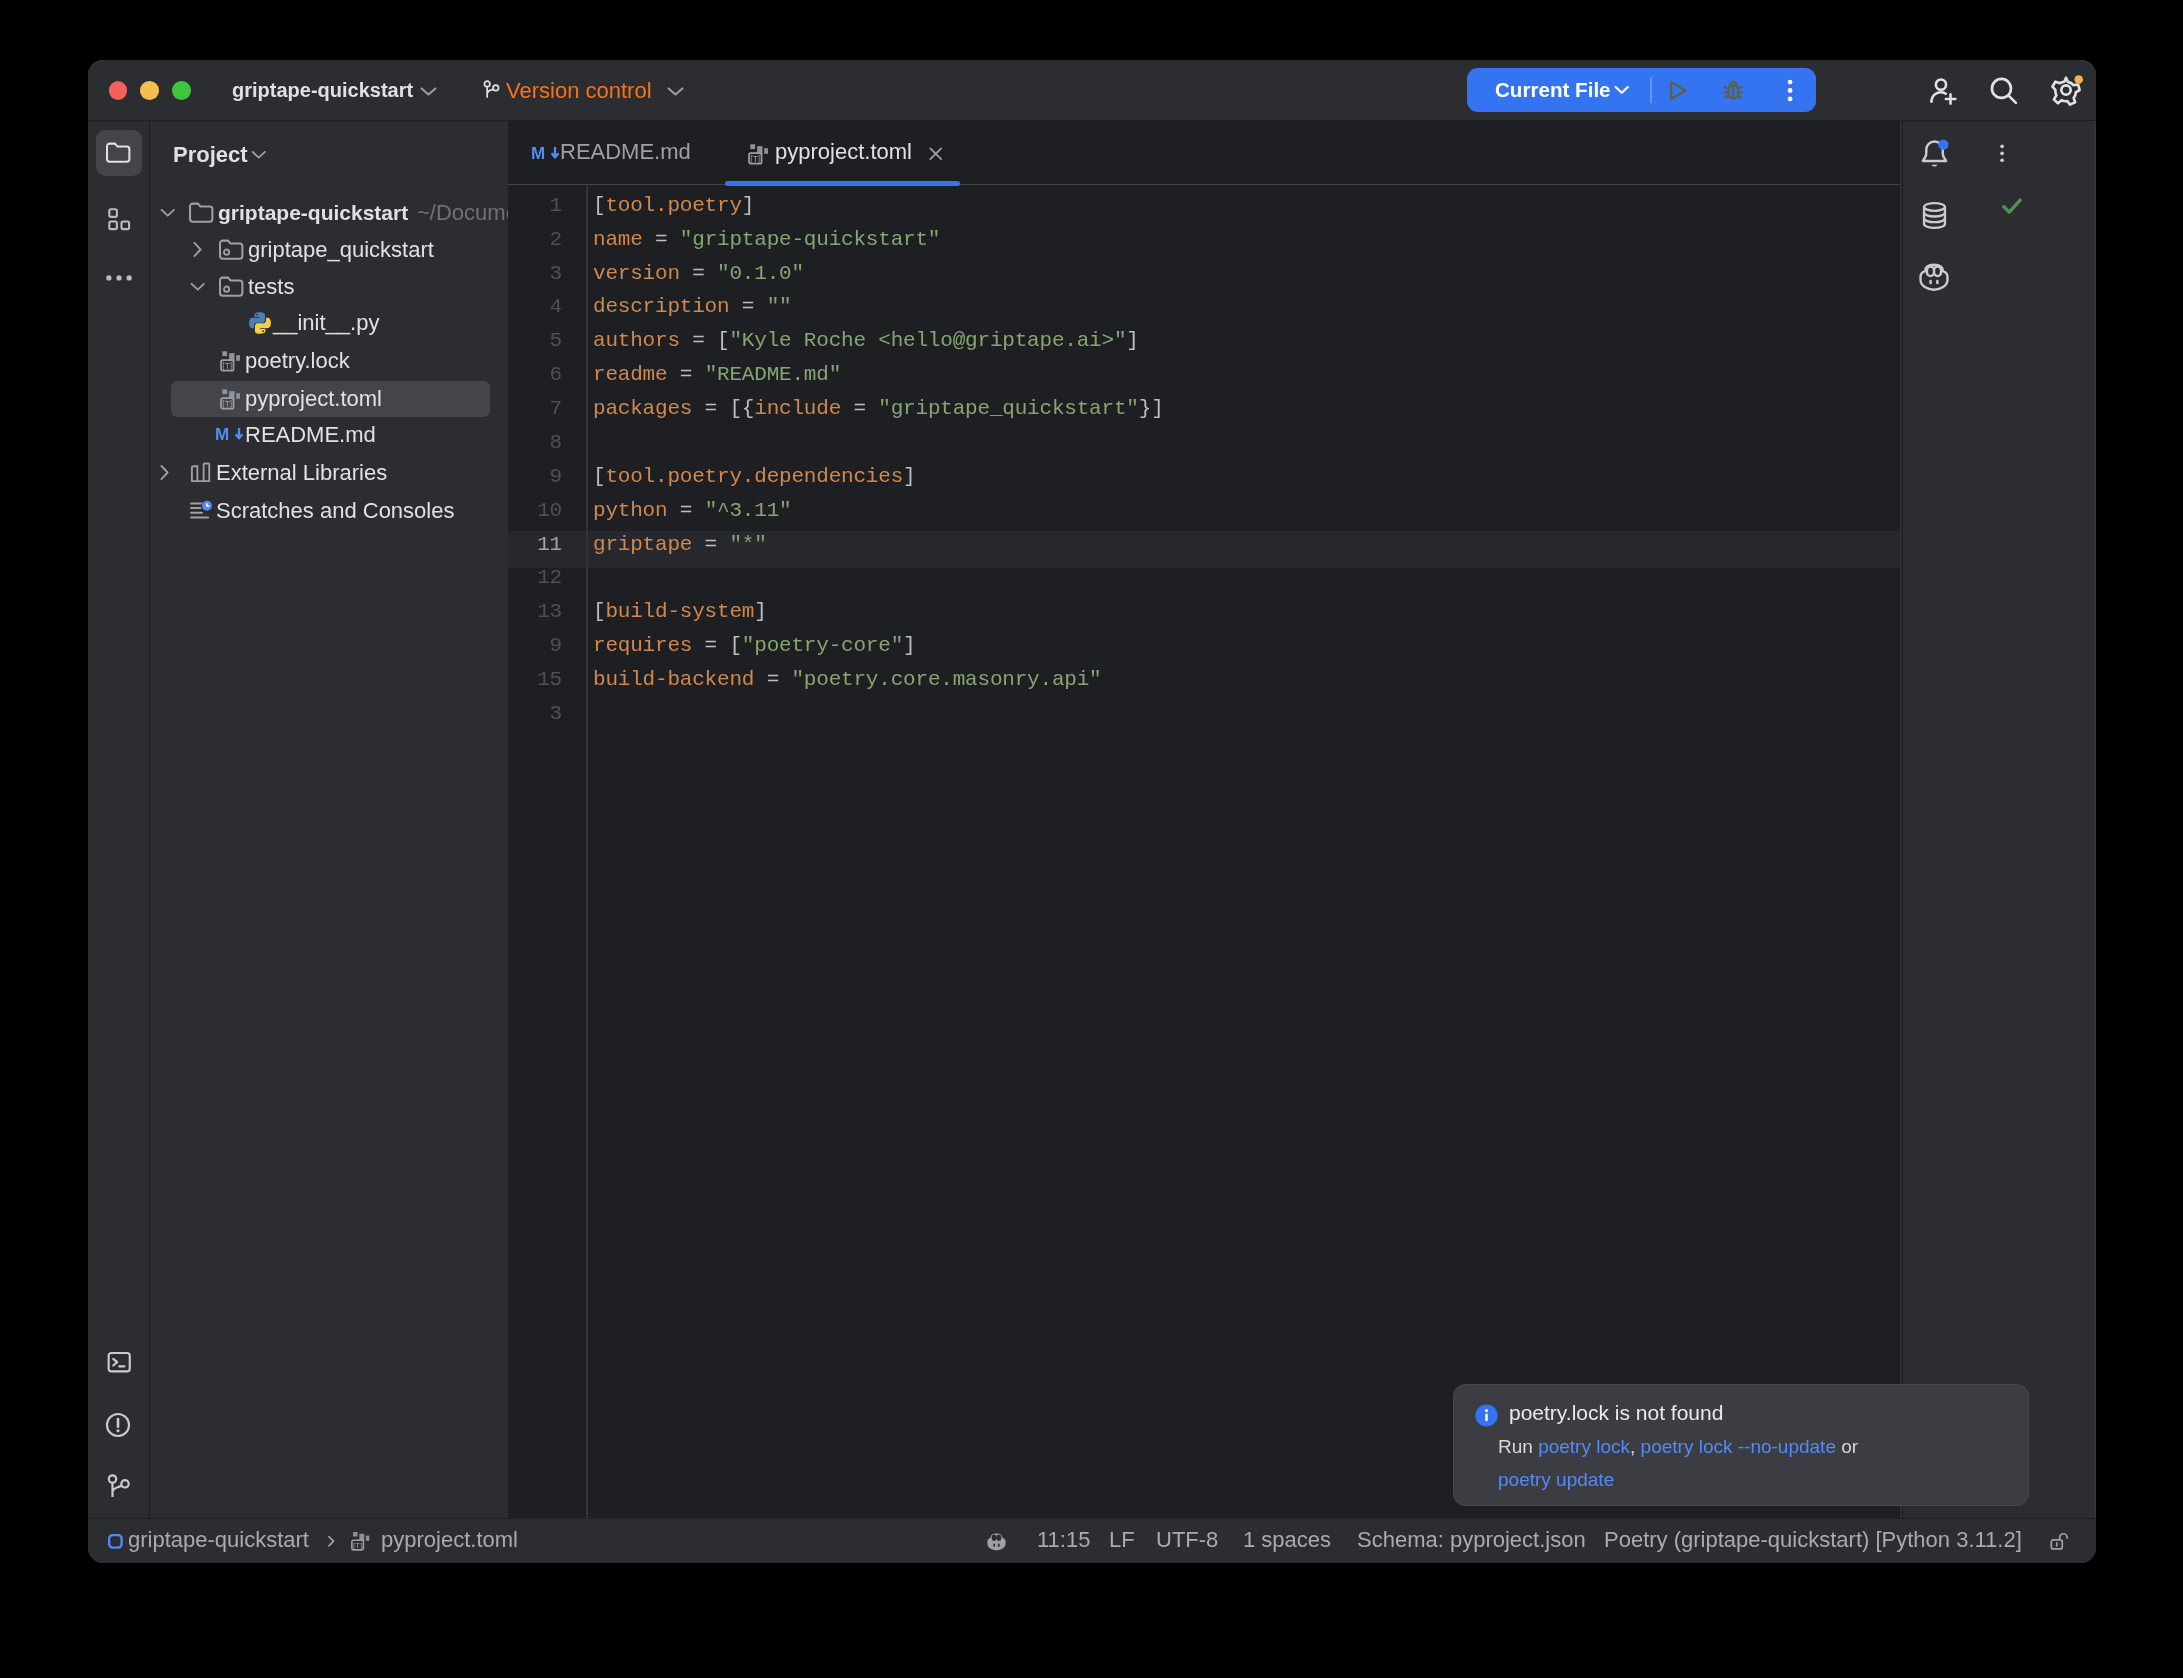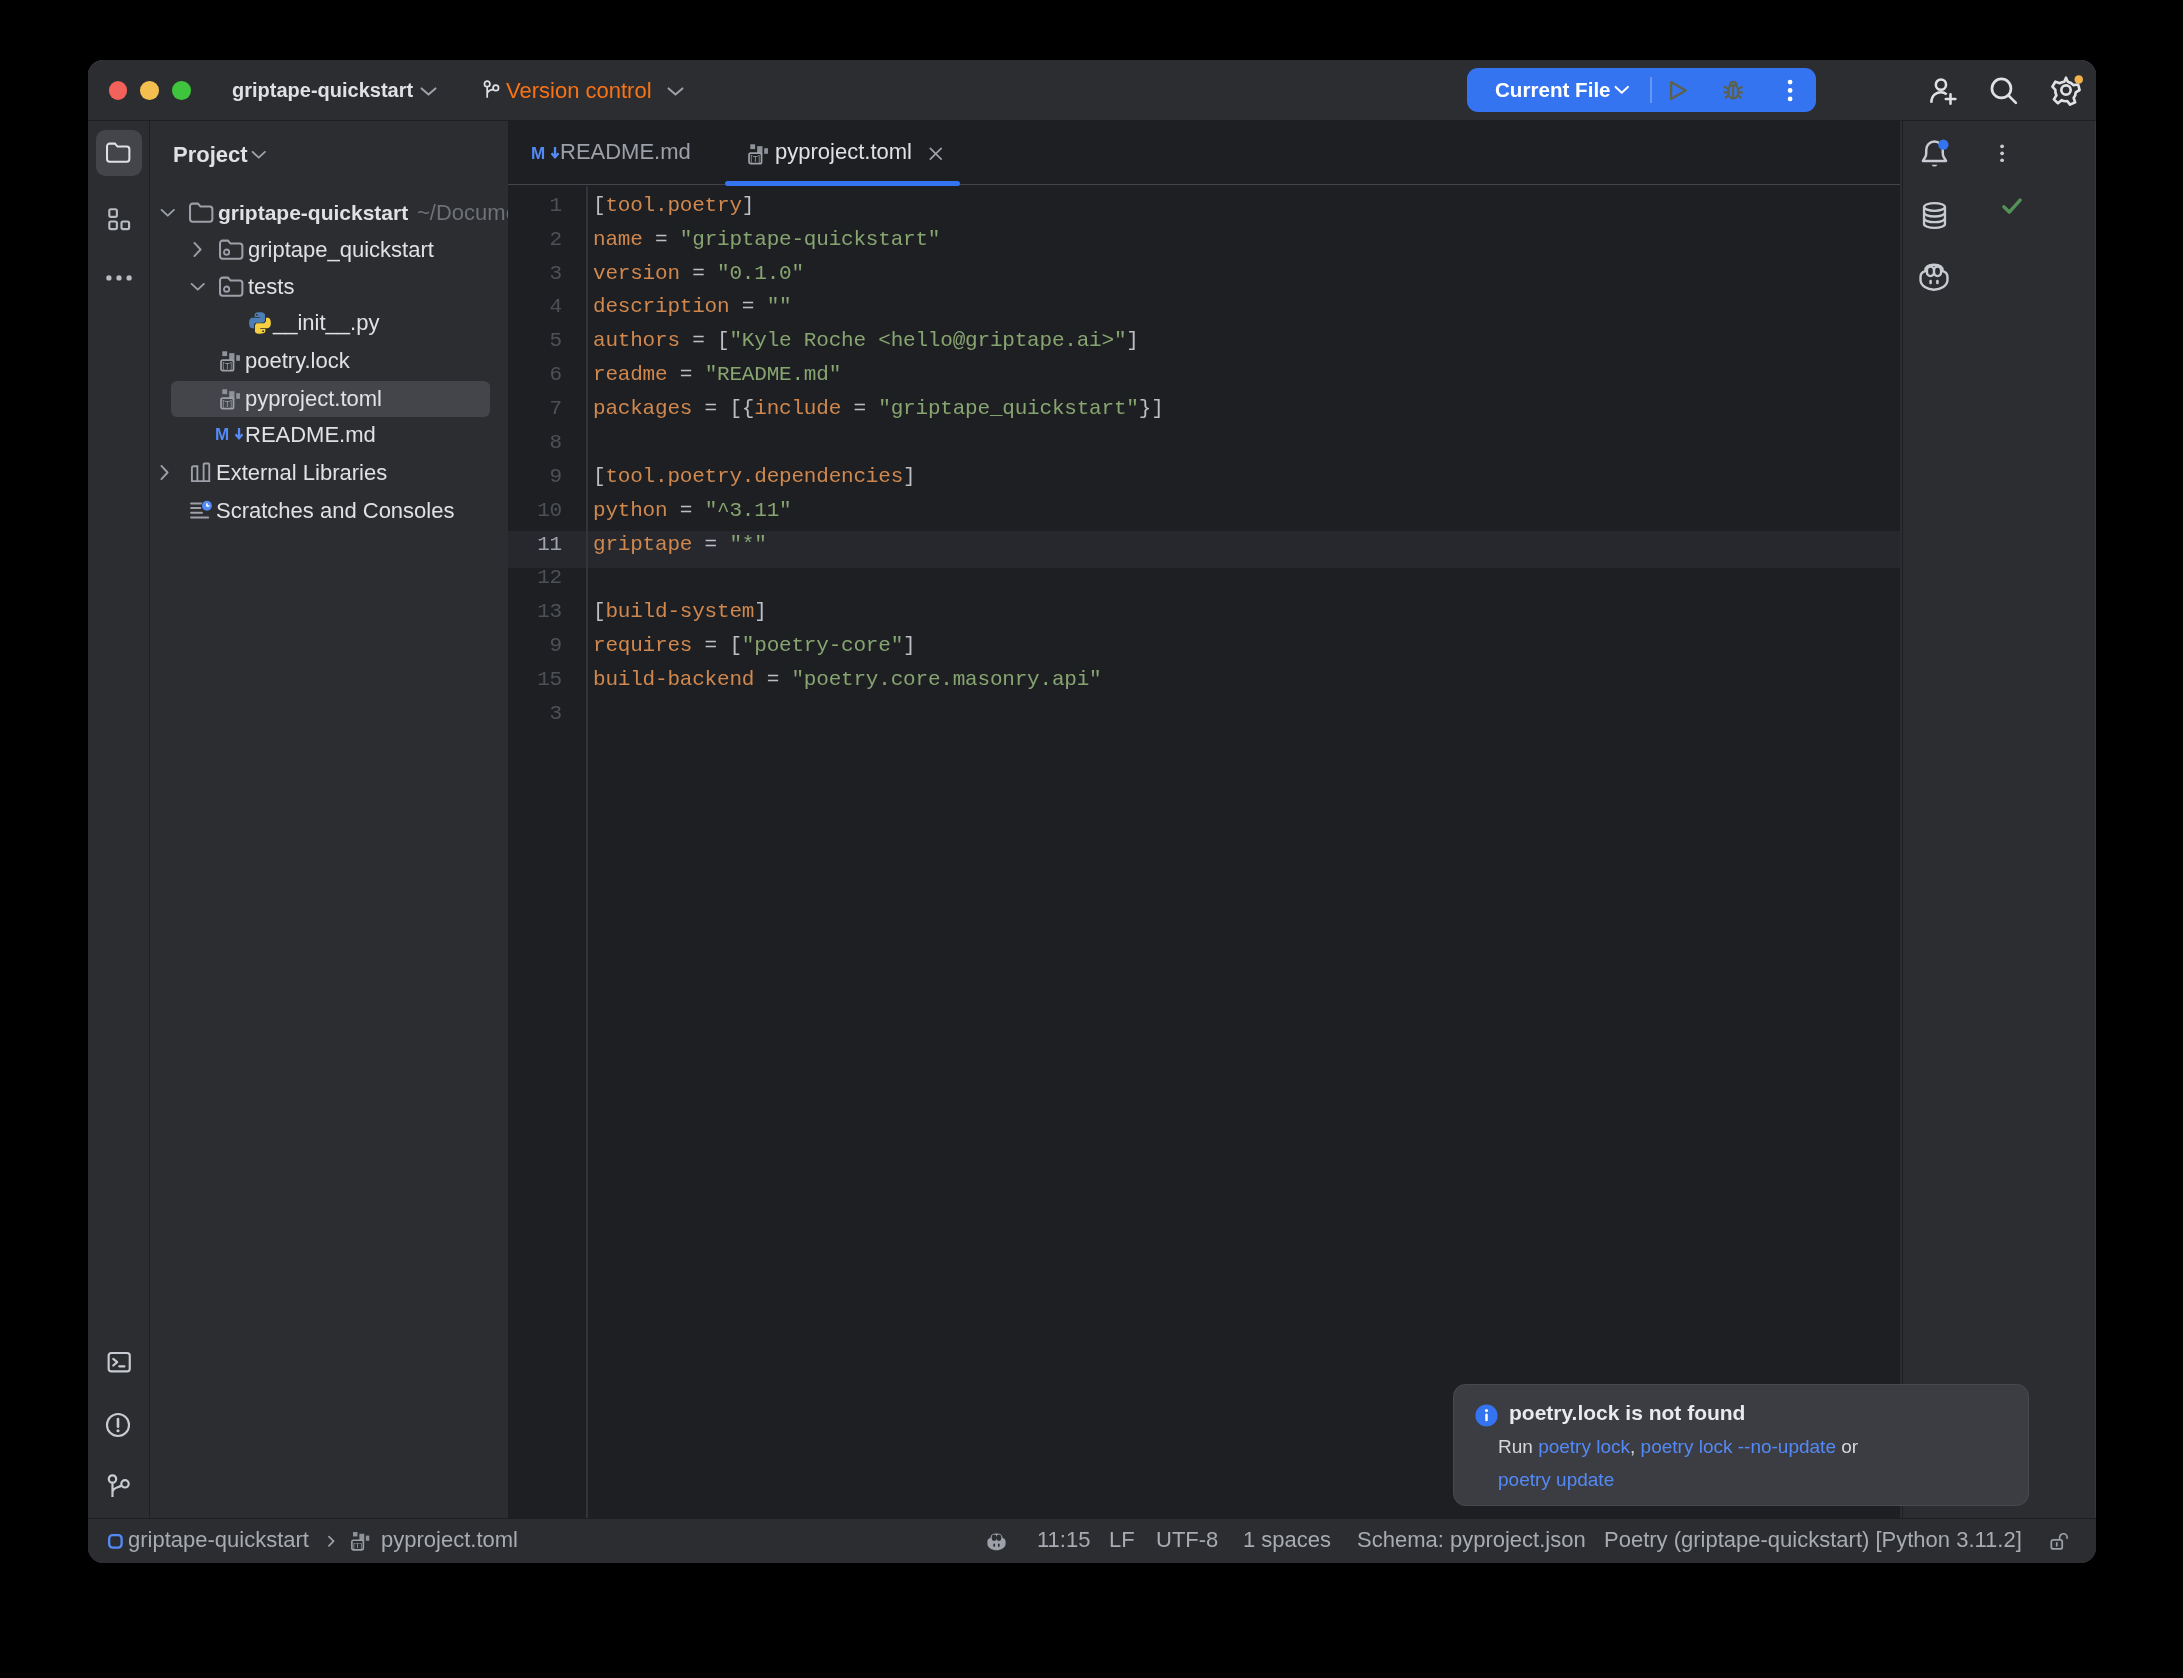--- a/index.html
+++ b/index.html
@@ -23,21 +23,21 @@
   #curline{position:absolute;left:0;top:345px;width:100%;height:37px;background:#26282e}
   #gutterline{position:absolute;left:78px;top:0;bottom:0;width:1.6px;background:#313438}
   .ln{position:absolute;left:0;width:54px;text-align:right;font-family:"Liberation Mono",monospace;font-size:21px;color:#4d5157;line-height:34px;letter-spacing:-0.2px}
   .cl{position:absolute;left:85px;font-family:"Liberation Mono",monospace;font-size:21px;line-height:34px;white-space:pre;letter-spacing:-0.2px;color:#bcbec4}
   .o{color:#d0884e}.g{color:#87a570}.w{color:#bcbec4}
   .trow{position:absolute;left:0;width:100%;height:37px;line-height:37px;font-size:22px;color:#dfe1e5;white-space:nowrap}
   .dim{color:#6e7177}
   #statusbar{position:absolute;left:0;bottom:0;width:100%;height:45px;background:#2b2d30;border-top:1.6px solid #1e1f22;font-size:22px;color:#a8abb2}
   .sitem{position:absolute;top:0;height:44px;line-height:42px;white-space:nowrap}
   #notif{position:absolute;left:1365px;top:1324px;width:576px;height:122px;background:#3b3d42;border-radius:12.4px;border:0.8px solid #47494e}
-  #notif .t{position:absolute;left:55px;top:16.3px;font-size:21px;font-weight:700;color:#e8eaee;white-space:nowrap}
+  #notif .t{position:absolute;left:55px;top:16.3px;font-size:21px;font-weight:400;color:#e8eaee;white-space:nowrap}
   #notif .b{position:absolute;left:44px;top:45px;font-size:19px;color:#d5d7db;line-height:33px;white-space:nowrap}
   #notif a{color:#548af7;text-decoration:none}
   svg{display:block}
 </style></head>
 <body>
 <div id="win" class="ui">
   <div id="titlebar">
     <div class="tl" style="left:20.7px;background:#f2615a"></div>
     <div class="tl" style="left:52px;background:#f5bf4f"></div>
     <div class="tl" style="left:84px;background:#3ec43d"></div>

